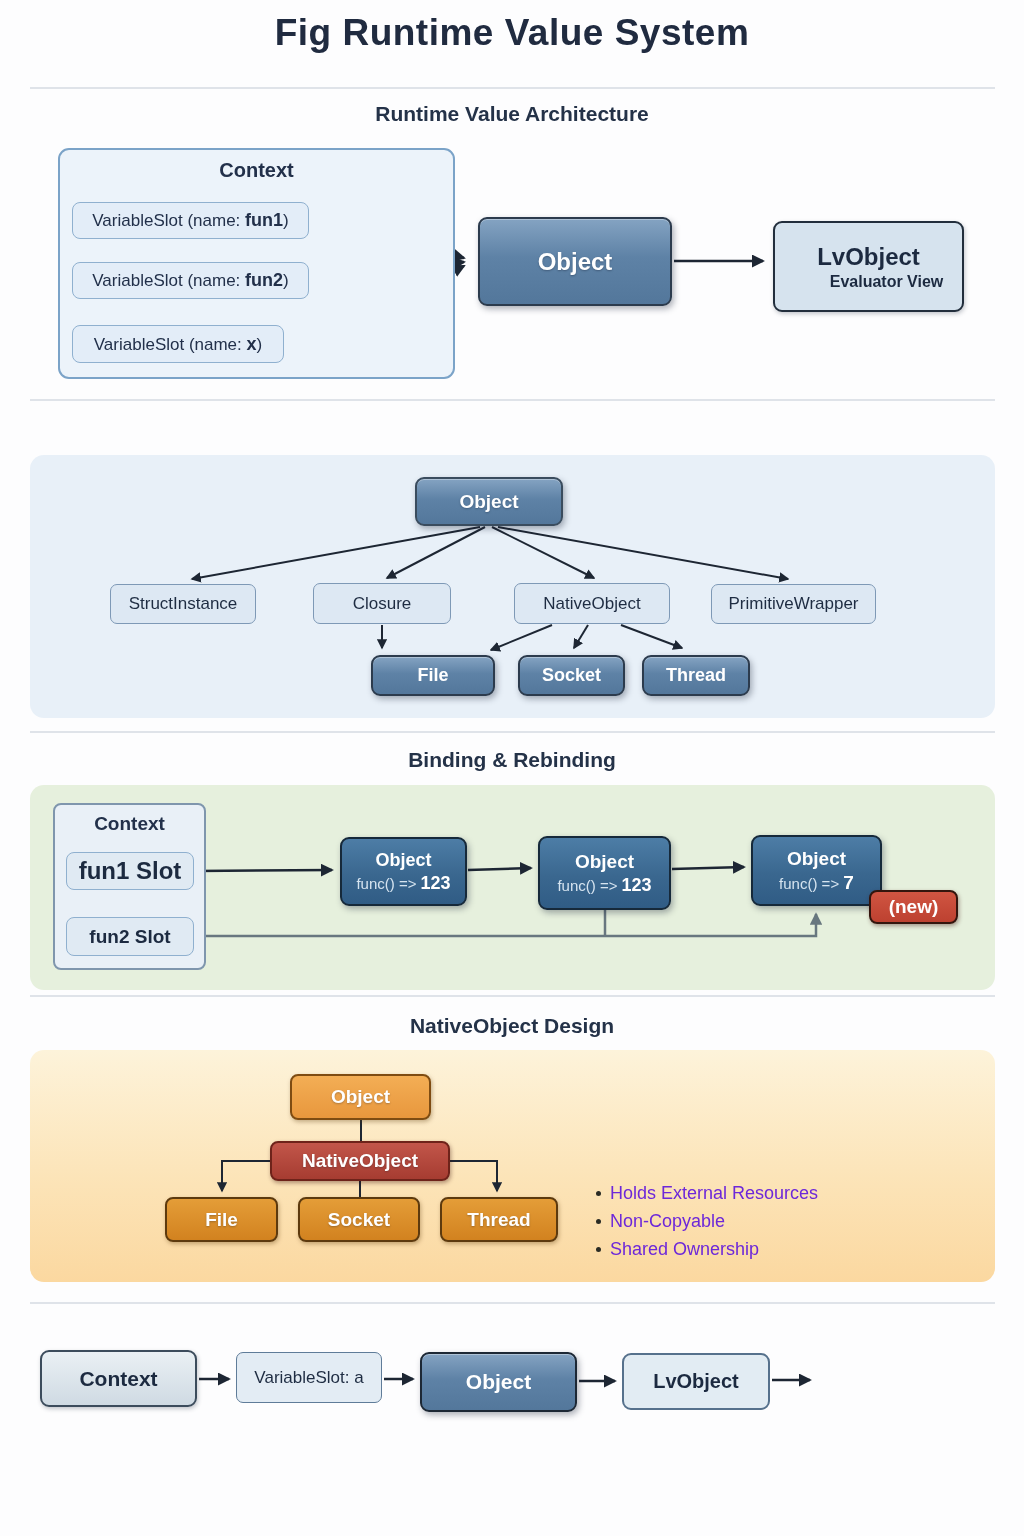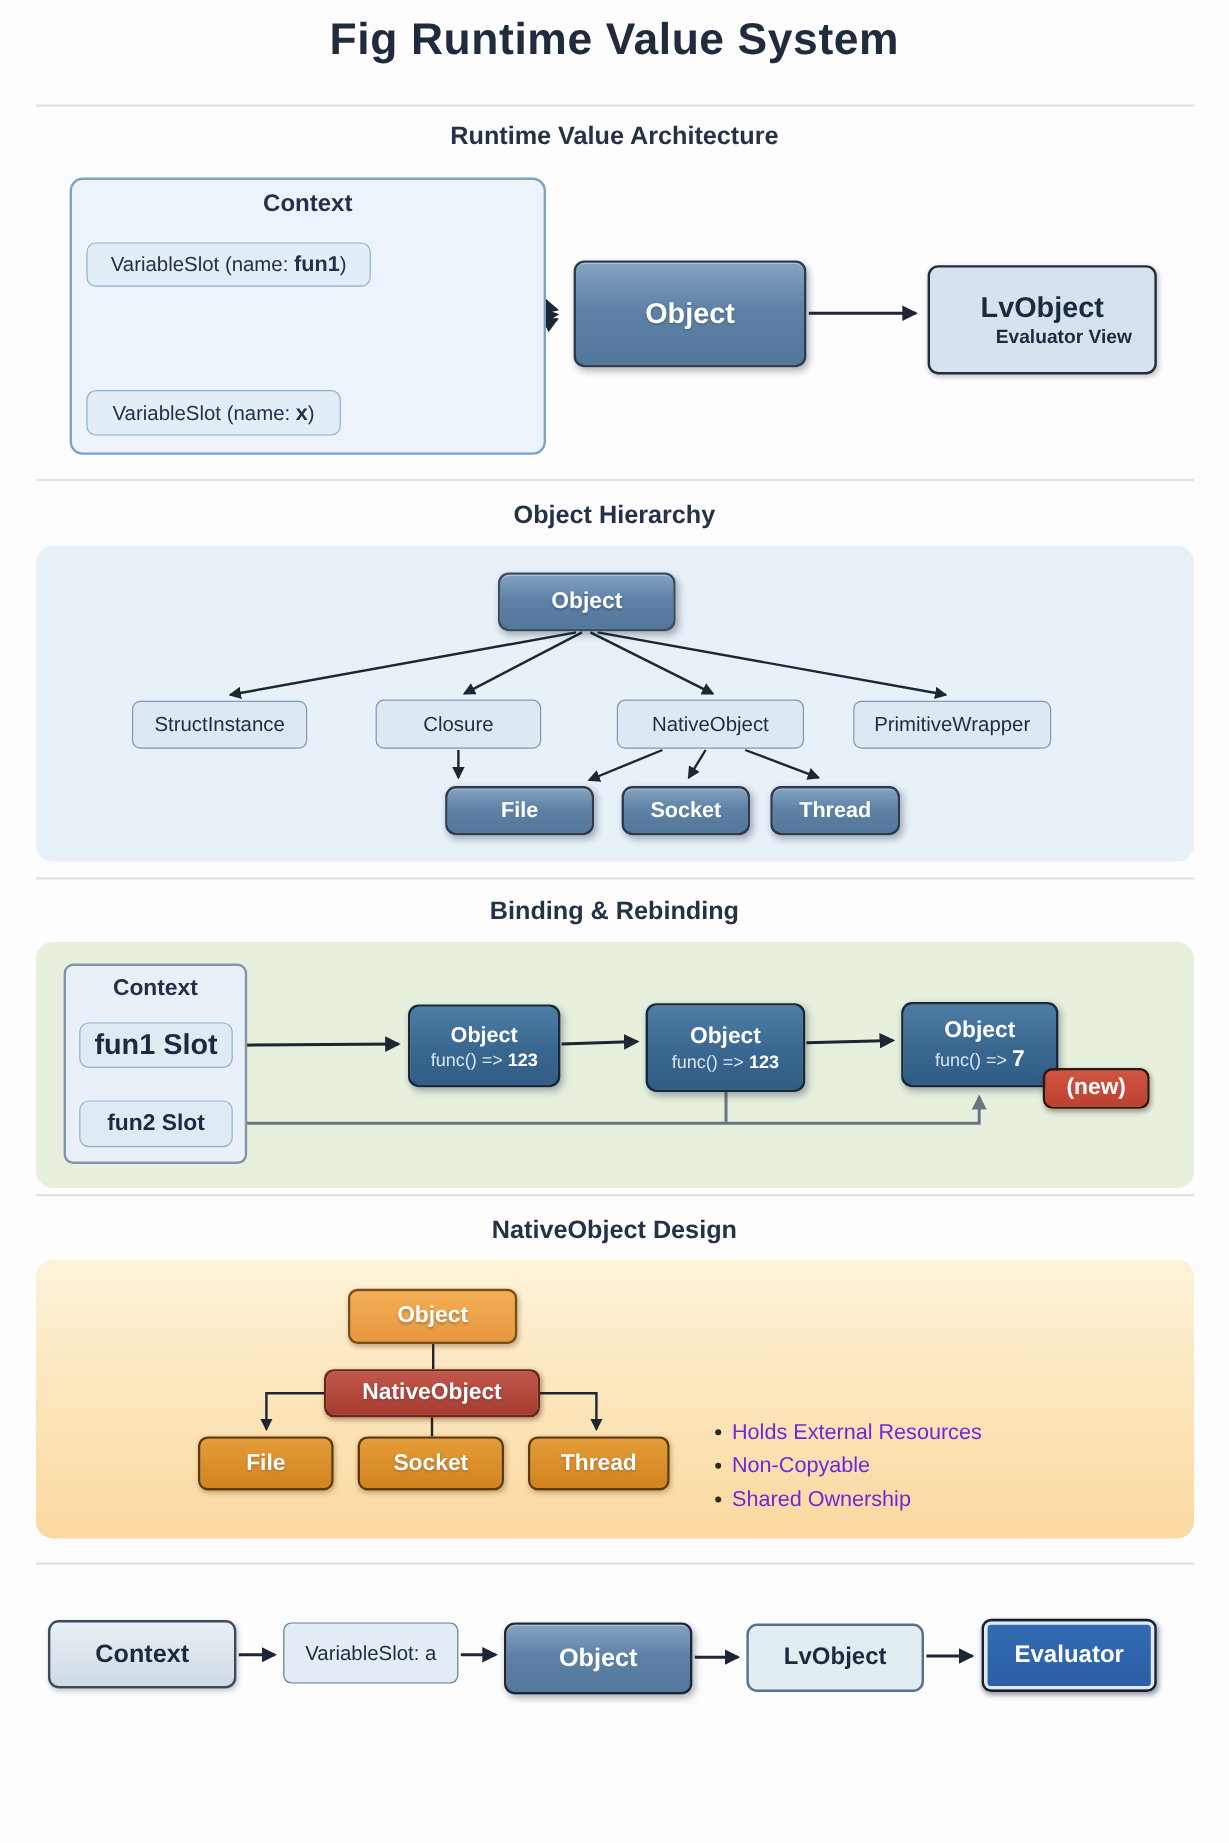--- a/index.html
+++ b/index.html
@@ -44,21 +44,21 @@
   .evalblue{background:linear-gradient(180deg,#336cb4 0%,#2a5ea6 100%);border:2.5px solid #16202c;border-radius:8px;color:#fff;
          box-shadow:1px 2px 4px rgba(20,30,50,.45), inset 0 0 0 3px rgba(255,255,255,.85);}
 
   .ctx-title{font-size:20px;font-weight:bold;color:#22304a;}
   .slot-text{font-size:17px;color:#22304a;}
   .slot-text b{font-size:18px;}
   .node-label-lg{font-size:24px;font-weight:bold;text-shadow:0 1px 2px rgba(20,30,50,.35);}
   .node-label-md{font-size:19px;font-weight:bold;text-shadow:0 1px 2px rgba(20,30,50,.3);}
   .light-label{font-size:17px;color:#1e2c42;}
   .func-line{font-size:15px;color:#d6e4f0;margin-top:2px;}
-  .func-line b{color:#fff;font-size:15px;}
+  .func-line b{color:#fff;font-size:18px;}
   .bullet{display:flex;align-items:center;gap:9px;font-size:18px;color:#6d28d9;}
   .bullet .dot{width:5px;height:5px;border-radius:50%;background:#2a2b24;flex:0 0 auto;}
 </style>
 </head>
 <body>
 
 <div id="page">
 
   <div class="abs page-title">Fig Runtime Value System</div>
   <div class="abs divider" style="top:87px;"></div>
@@ -117,34 +117,36 @@
   </svg>
 
   <div class="abs sec-header" style="top:102px;">Runtime Value Architecture</div>
 
   <div class="abs softbox node" style="left:58px;top:148px;width:397px;height:231px;border-radius:11px;background:#ecf3fa;border:2px solid #7ba3c8;">
     <div class="ctx-title" style="text-align:center;margin-top:9px;">Context</div>
   </div>
   <div class="abs softbox node center slot-text" style="left:72px;top:202px;width:237px;height:37px;">
     <span><span>VariableSlot (name: </span><b>fun1</b><span>)</span></span>
   </div>
+  <div class="abs softbox node center slot-text" style="left:72px;top:262px;width:237px;height:37px;">
+    <span><span>VariableSlot (name: </span><b>fun2</b><span>)</span></span>
+  </div>
   <div class="abs softbox node center slot-text" style="left:72px;top:325px;width:212px;height:38px;">
     <span><span>VariableSlot (name: </span><b>x</b><span>)</span></span>
   </div>
 
   <div class="abs slate node center node-label-lg" style="left:478px;top:217px;width:194px;height:89px;">Object</div>
 
   <div class="abs outline-strong node col" style="left:773px;top:221px;width:191px;height:91px;background:#d6e3ee;">
     <div style="font-size:24px;font-weight:bold;">LvObject</div>
     <div style="font-size:16px;font-weight:bold;margin-top:2px;padding-left:36px;">Evaluator View</div>
   </div>
 
   <div class="abs divider" style="top:399px;"></div>
 
-  <div class="abs sec-header" style="top:418px;">Object Hierarchy</div>
   <div class="abs panel panel-blue" style="left:30px;top:455px;width:965px;height:263px;"></div>
 
   <div class="abs slate node center node-label-md" style="left:415px;top:477px;width:148px;height:49px;border:2.5px solid #3a4c5e;">Object</div>
 
   <div class="abs lightbox node center light-label" style="left:110px;top:584px;width:146px;height:40px;">StructInstance</div>
   <div class="abs lightbox node center light-label" style="left:313px;top:583px;width:138px;height:41px;">Closure</div>
   <div class="abs lightbox node center light-label" style="left:514px;top:583px;width:156px;height:41px;">NativeObject</div>
   <div class="abs lightbox node center light-label" style="left:711px;top:584px;width:165px;height:40px;">PrimitiveWrapper</div>
 
   <div class="abs slate node center" style="left:371px;top:655px;width:124px;height:41px;font-size:18px;font-weight:bold;">File</div>
@@ -203,15 +205,14 @@
       </div>
   </div>
 
   <div class="abs divider" style="top:1302px;"></div>
 
 
   <div class="abs greybox node center" style="left:40px;top:1350px;width:157px;height:57px;font-size:21px;font-weight:bold;">Context</div>
   <div class="abs lightbox node center" style="left:236px;top:1352px;width:146px;height:51px;font-size:17px;border-color:#5f7c99;background:#e3ecf4;">VariableSlot: a</div>
   <div class="abs slate node center" style="left:420px;top:1352px;width:157px;height:60px;font-size:21px;font-weight:bold;border:2.5px solid #1d2835;">Object</div>
   <div class="abs node center" style="left:622px;top:1353px;width:148px;height:57px;font-size:20px;font-weight:bold;background:#e2ecf3;border:2px solid #56718c;border-radius:9px;color:#1c2a40;">LvObject</div>
-  <div class="abs evalblue node center" style="left:818px;top:1349px;width:146px;height:61px;font-size:20px;font-weight:bold;">Evaluator</div>
 
 </div>
 
 </body></html>

